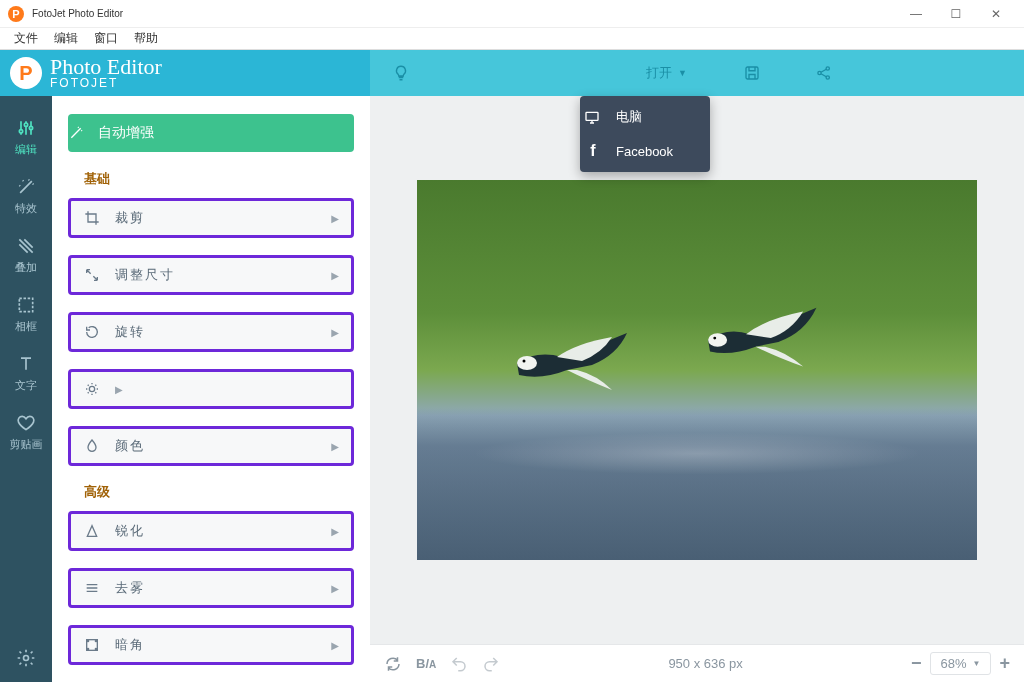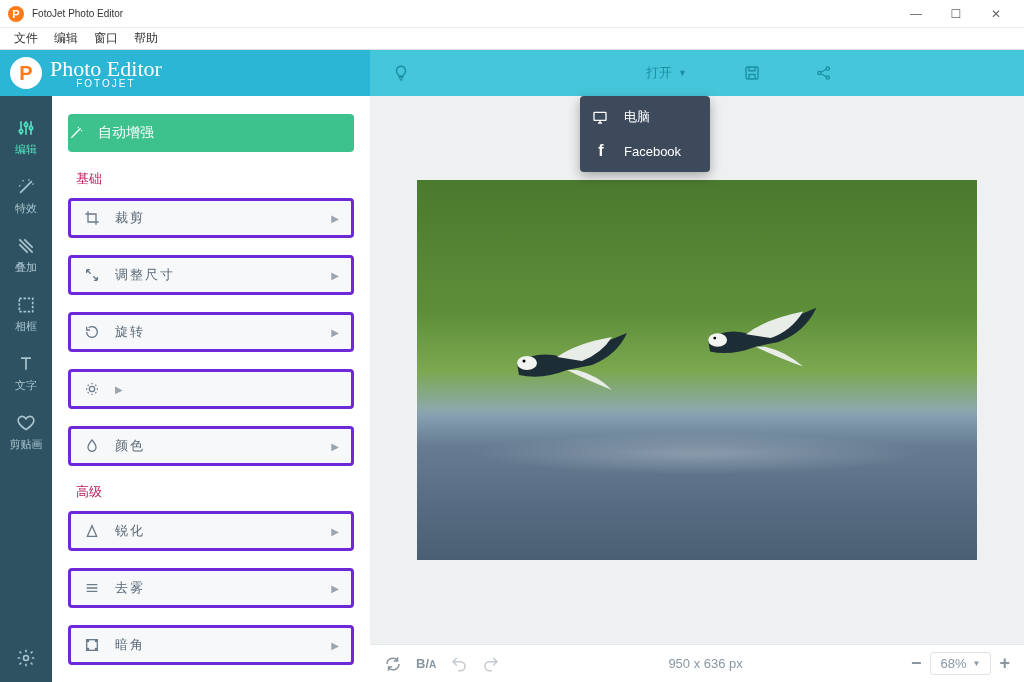--- a/index.html
+++ b/index.html
@@ -15,49 +15,49 @@
 
 .menubar { height: 22px; background: #fff; display: flex; align-items: center; padding: 0 6px; border-bottom: 1px solid #ddd; }
 .menubar .menu { font-size: 12px; color: #333; padding: 2px 8px; cursor: pointer; }
 
 
 .header { height: 46px; display: flex; align-items: stretch; }
 .header .logo-area { width: 370px; background: #2bb6d6; display: flex; align-items: center; padding-left: 10px; }
 .logo-badge { width: 32px; height: 32px; background: #fff; border-radius: 50%; display: flex; align-items: center; justify-content: center; margin-right: 8px; }
 .logo-badge span { color: #ff7a1a; font-weight: bold; font-size: 20px; }
 .logo-text { color: #fff; font-family: "Brush Script MT", cursive; font-size: 22px; line-height: 1; }
-.logo-sub { color: #fff; font-size: 10px; letter-spacing: 2px; text-align: center; margin-top: -2px; }
+.logo-sub { color: #fff; font-size: 12px; letter-spacing: 2px; text-align: left; margin-top: -2px; }
 .header .toolbar { flex: 1; background: #46c6da; display: flex; align-items: center; padding: 0 14px; gap: 18px; position: relative; }
 .toolbar .tb-btn { color: #1a8fa6; display: flex; align-items: center; cursor: pointer; padding: 4px 8px; }
 .toolbar .open-btn { display: flex; align-items: center; color: #1a8fa6; font-size: 13px; cursor: pointer; padding: 6px 10px; margin-left: 200px; }
 .toolbar .open-btn .caret { margin-left: 6px; font-size: 9px; }
 .toolbar .tb-icon { width: 18px; height: 18px; stroke: #1a8fa6; fill: none; stroke-width: 1.8; }
 .tb-save, .tb-share { margin-left: 20px; }
 
 
 .open-dropdown { position: absolute; top: 46px; left: 566px; width: 130px; background: #3d4a5c; border-radius: 4px; box-shadow: 0 4px 12px rgba(0,0,0,.3); z-index: 100; padding: 4px 0; }
-.open-dropdown .dd-item { display: flex; align-items: center; color: #fff; font-size: 13px; padding: 8px 12px; cursor: pointer; }
+.open-dropdown .dd-item { display: flex; align-items: center; color: #fff; font-size: 13px; padding: 8px 4px; cursor: pointer; }
 .open-dropdown .dd-icon { width: 18px; margin-right: 14px; text-align: center; }
 
 
 .body { flex: 1; display: flex; min-height: 0; }
 
 
 .sidebar { width: 52px; background: #2e5261; display: flex; flex-direction: column; align-items: center; padding-top: 12px; }
 .sidebar .sb-item { width: 100%; display: flex; flex-direction: column; align-items: center; padding: 10px 0; cursor: pointer; color: #a8c4cf; }
 .sidebar .sb-item.active { color: #4fe3c1; }
 .sidebar .sb-icon { width: 20px; height: 20px; margin-bottom: 4px; }
 .sidebar .sb-label { font-size: 11px; }
 .sidebar .sb-spacer { flex: 1; }
 .sidebar .sb-settings { padding: 14px 0; color: #a8c4cf; cursor: pointer; }
 
 
 .tools-panel { width: 318px; background: #fff; padding: 18px 16px; overflow-y: auto; }
 .auto-btn { width: 100%; height: 38px; background: #3dc28e; color: #fff; border: none; border-radius: 4px; font-size: 14px; display: flex; align-items: center; justify-content: flex-start; gap: 14px; cursor: pointer; margin-bottom: 18px; }
-.section-title { font-size: 13px; color: #be185d; margin: 8px 8px 10px; }
+.section-title { font-size: 13px; color: #a16207; margin: 8px 16px 10px; font-weight: bold; }
 .tool-row { height: 40px; background: #f7f8f9; border: 3px solid #6d28d9; border-radius: 4px; display: flex; align-items: center; padding: 0 12px; margin-bottom: 17px; cursor: pointer; }
 .tool-row .tool-icon { width: 18px; margin-right: 14px; color: #6b7b8a; display: flex; align-items: center; justify-content: center; }
 .tool-row .tool-label { flex: 1; font-size: 13px; color: #5a6a78; letter-spacing: 2px; }
 .tool-row .chev { color: #9aa5af; font-size: 10px; }
 
 
 .canvas-wrap { flex: 1; background: #eef0f1; display: flex; flex-direction: column; position: relative; }
 .canvas-area { flex: 1; display: flex; align-items: center; justify-content: center; padding: 30px 40px; }
 .canvas { width: 560px; height: 380px; background: linear-gradient(180deg, #4a7a2e 0%, #5d8f3a 35%, #7ba84f 50%, #8fa8b8 62%, #6c8594 100%); position: relative; overflow: hidden; }
 .canvas::before { content: ""; position: absolute; inset: 0; background:

